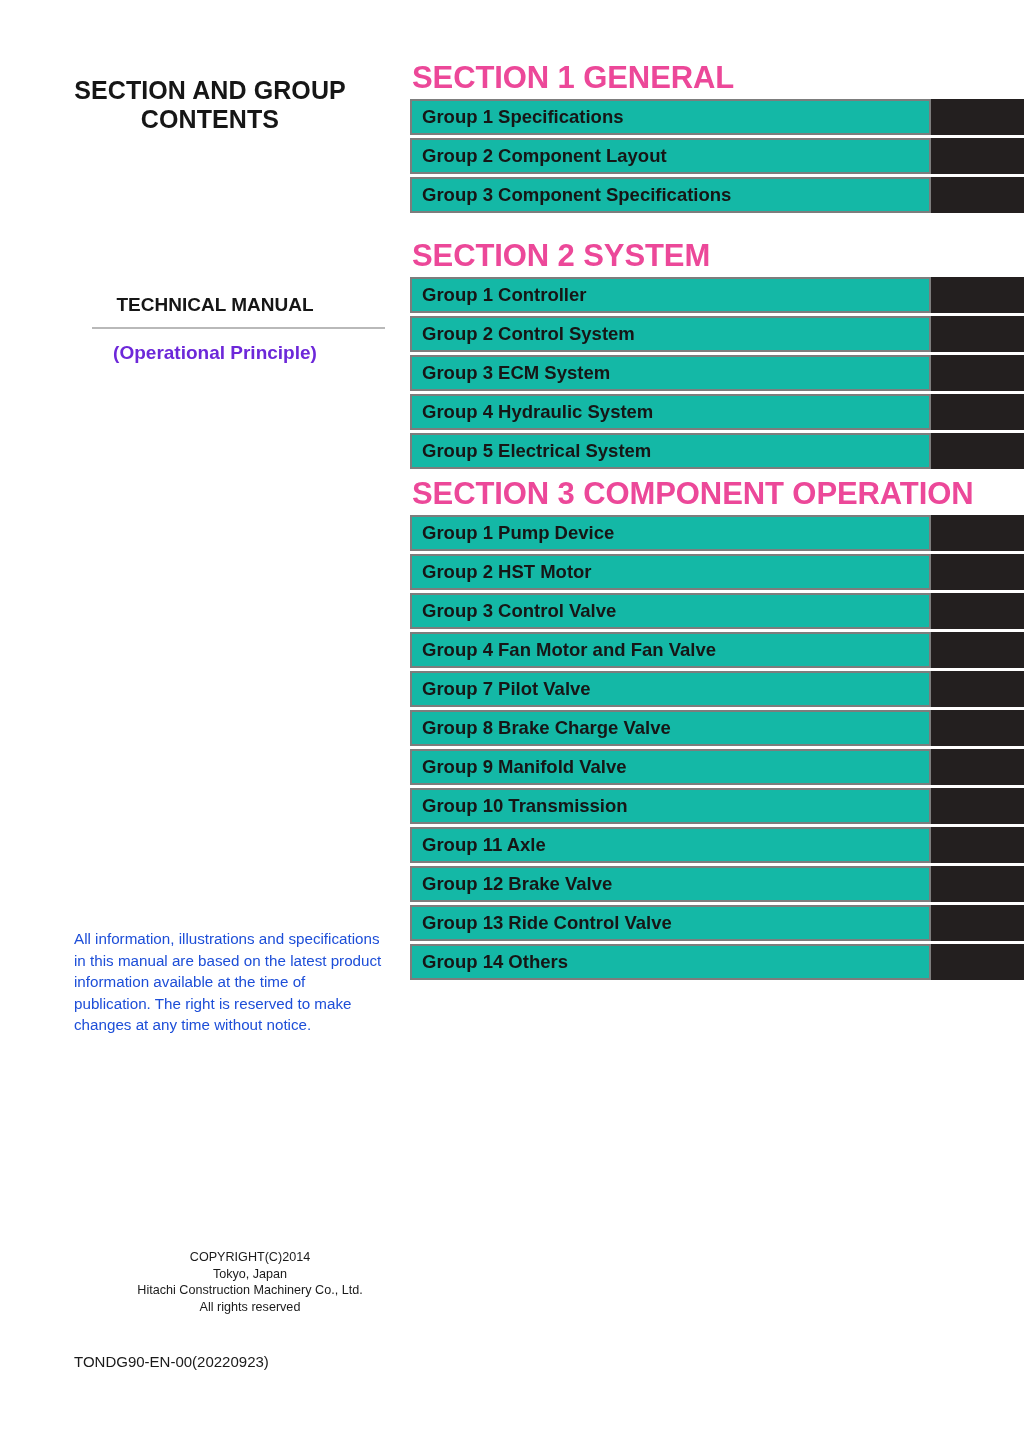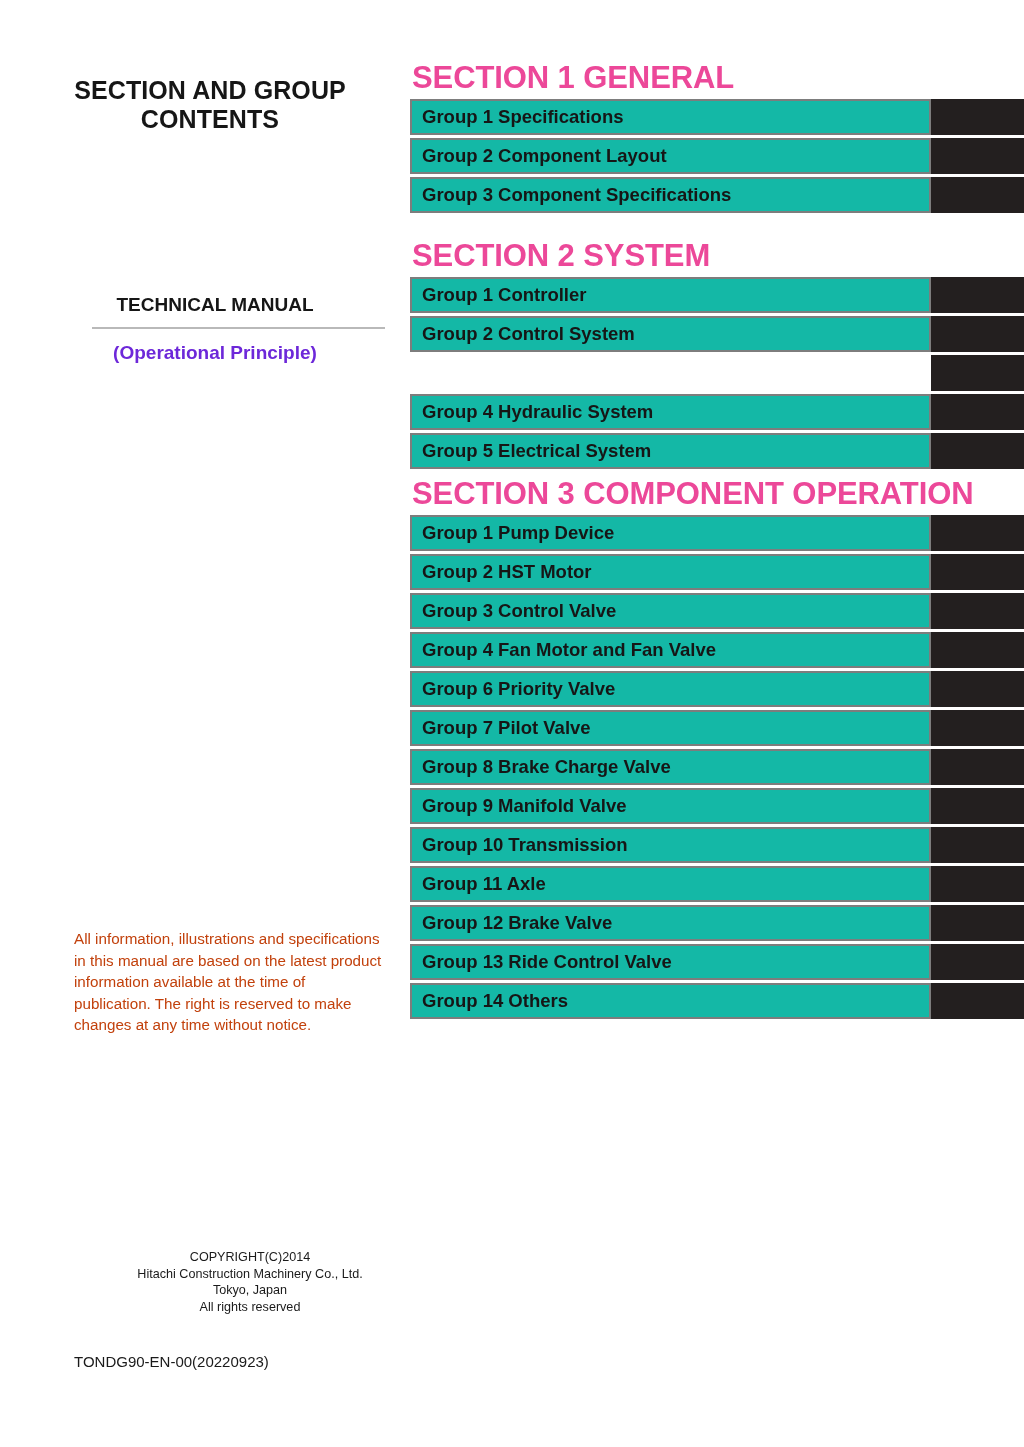--- a/index.html
+++ b/index.html
@@ -64,21 +64,21 @@
     font-weight: bold;
     color: #6d28d9;
   }
   .disclaimer {
     position: absolute;
     left: 74px;
     top: 928px;
     width: 310px;
     font-size: 15.2px;
     line-height: 1.42;
-    color: #c2410c;
+    color: #1d4ed8;
     font-weight: normal;
   }
   .copyright {
     position: absolute;
     left: 60px;
     top: 1249px;
     width: 380px;
     text-align: center;
     font-size: 12.6px;
     line-height: 1.33;
@@ -168,22 +168,22 @@
   </div>
 
   <div class="manual-type">TECHNICAL MANUAL</div>
   <div class="manual-divider" style="background: rgb(185, 185, 185);"></div>
   <div class="manual-sub">(Operational Principle)</div>
 
   <div class="disclaimer">All information, illustrations and specifications in this manual are based on the latest product information available at the time of publication. The right is reserved to make changes at any time without notice.</div>
 
   <div class="copyright">
     <div>COPYRIGHT(C)2014</div>
+    <div>Tokyo, Japan</div>
     <div>Hitachi Construction Machinery Co., Ltd.</div>
-    <div>Tokyo, Japan</div>
     <div>All rights reserved</div>
   </div>
 
   <div class="doc-code">TONDG90-EN-00(20220923)</div>
 </div>
 
 <div class="sections" id="sections-root">
     <div class="section-block section-1">
       <div class="section-heading">SECTION 1 GENERAL</div>
       <div class="group-row">
@@ -213,20 +213,23 @@
         </div>
         <div class="group-tab" style="background: rgb(35, 31, 31);"></div>
       </div>
       <div class="group-row">
         <div class="group-box" style="border-color: rgb(125, 125, 125);">
           <span class="group-label">Group 2 Control System</span>
         </div>
         <div class="group-tab" style="background: rgb(35, 31, 31);"></div>
       </div>
       <div class="group-row">
+        <div class="group-box" style="border-color: rgb(125, 125, 125);">
+          <span class="group-label">Group 3 ECM System</span>
+        </div>
         <div class="group-tab" style="background: rgb(35, 31, 31);"></div>
       </div>
       <div class="group-row">
         <div class="group-box" style="border-color: rgb(125, 125, 125);">
           <span class="group-label">Group 4 Hydraulic System</span>
         </div>
         <div class="group-tab" style="background: rgb(35, 31, 31);"></div>
       </div>
       <div class="group-row">
         <div class="group-box" style="border-color: rgb(125, 125, 125);">
@@ -256,26 +259,20 @@
         <div class="group-tab" style="background: rgb(35, 31, 31);"></div>
       </div>
       <div class="group-row">
         <div class="group-box" style="border-color: rgb(125, 125, 125);">
           <span class="group-label">Group 4 Fan Motor and Fan Valve</span>
         </div>
         <div class="group-tab" style="background: rgb(35, 31, 31);"></div>
       </div>
       <div class="group-row">
         <div class="group-box" style="border-color: rgb(125, 125, 125);">
-          <span class="group-label">Group 6 Priority Valve</span>
-        </div>
-        <div class="group-tab" style="background: rgb(35, 31, 31);"></div>
-      </div>
-      <div class="group-row">
-        <div class="group-box" style="border-color: rgb(125, 125, 125);">
           <span class="group-label">Group 7 Pilot Valve</span>
         </div>
         <div class="group-tab" style="background: rgb(35, 31, 31);"></div>
       </div>
       <div class="group-row">
         <div class="group-box" style="border-color: rgb(125, 125, 125);">
           <span class="group-label">Group 8 Brake Charge Valve</span>
         </div>
         <div class="group-tab" style="background: rgb(35, 31, 31);"></div>
       </div>

